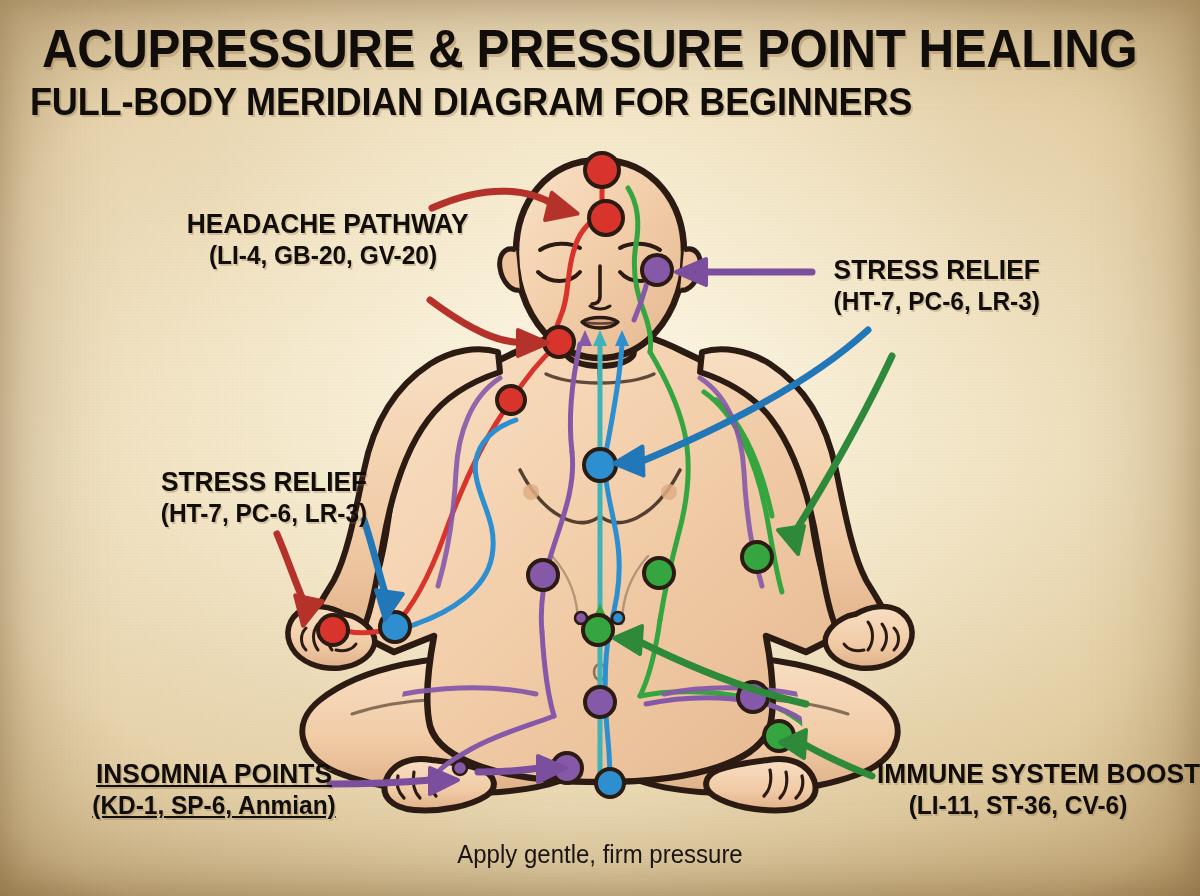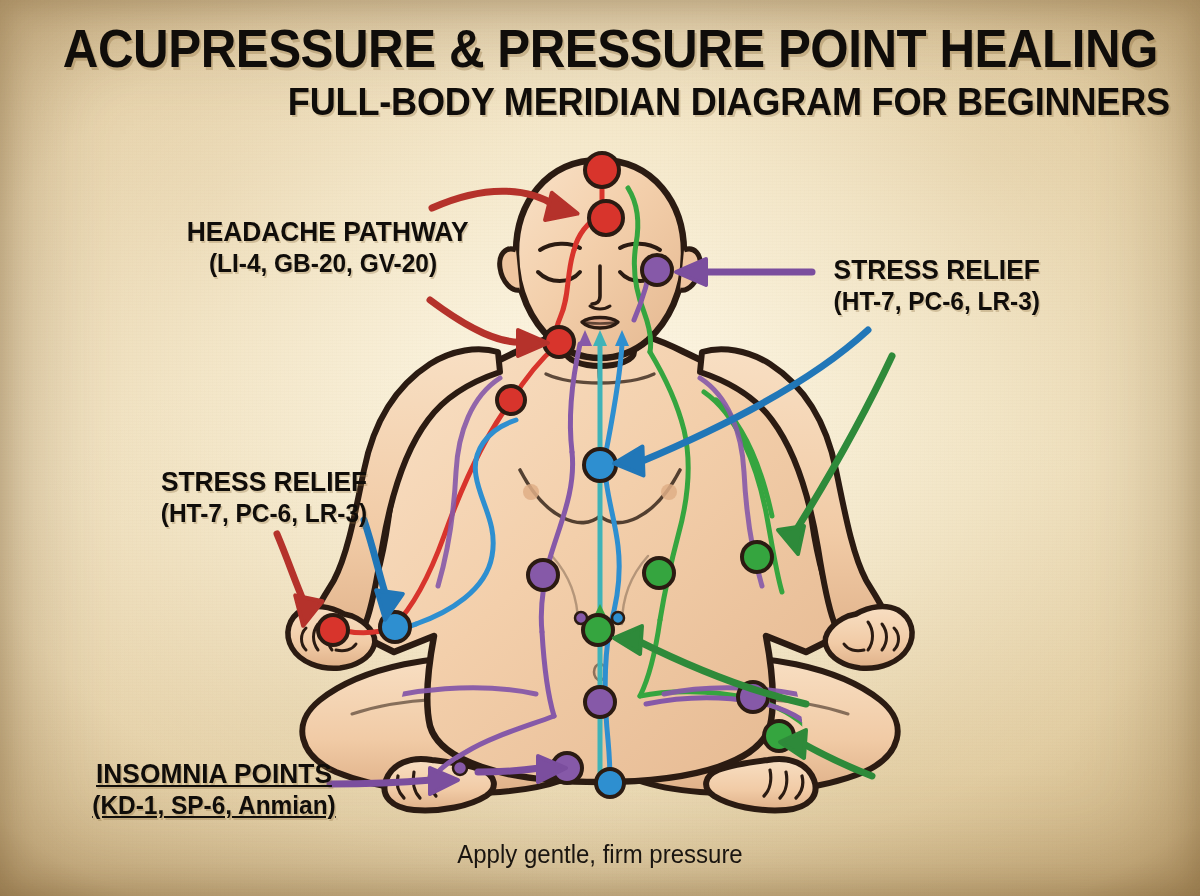--- a/index.html
+++ b/index.html
@@ -43,21 +43,21 @@
     pointer-events: none;
     box-shadow: inset 0 0 90px 26px rgba(120,92,48,0.33),
                 inset 0 0 26px 6px rgba(104,78,38,0.22);
   }
 
   .headings {
     position: absolute;
     top: 22px;
     left: 0;
     width: 1200px;
-    text-align: right;
+    text-align: left;
     z-index: 6;
   }
   .title-main {
     font-family: "Liberation Sans Narrow", "Liberation Sans", sans-serif;
     font-weight: bold;
     font-size: 53px;
     letter-spacing: -0.5px;
     color: #100D0A;
     transform: scaleX(0.93);
     text-shadow: 2px 3px 0 rgba(140,110,62,0.33);
@@ -85,21 +85,21 @@
     color: #100D0A;
     white-space: nowrap;
     line-height: 1.12;
     text-shadow: 1.5px 2px 0 rgba(140,110,62,0.30);
   }
   .callout .c-title { font-size: 28px; transform: scaleX(0.94); display: block; }
   .callout .c-sub   { font-size: 26px; transform: scaleX(0.94); display: block; margin-top: 2px; }
   .callout.ta-center { text-align: center; }
   .callout.ta-left   { text-align: left; }
 
-  #c-headache      { left: 178px; top: 216px; width: 290px; }
+  #c-headache      { left: 178px; top: 208px; width: 290px; }
   #c-stress-right  { left: 824px; top: 254px; width: 320px; }
   #c-stress-left   { left: 146px; top: 466px; width: 236px; }
   #c-insomnia      { left: 78px;  top: 758px; width: 272px; text-decoration: underline; }
   #c-immune        { left: 868px; top: 758px; width: 300px; }
 
   .footer-note {
     position: absolute;
     left: 0;
     top: 840px;
     width: 1200px;
@@ -433,17 +433,21 @@
   <div class="callout ta-center" id="c-stress-left">
     <span class="c-title">STRESS RELIEF</span>
     <span class="c-sub">(HT-7, PC-6, LR-3)</span>
   </div>
 
   <div class="callout ta-center" id="c-insomnia">
     <span class="c-title">INSOMNIA POINTS</span>
     <span class="c-sub">(KD-1, SP-6, Anmian)</span>
   </div>
 
+  <div class="callout ta-center" id="c-immune">
+    <span class="c-title">IMMUNE SYSTEM BOOST</span>
+    <span class="c-sub">(LI-11, ST-36, CV-6)</span>
+  </div>
 
   <div class="footer-note">Apply gentle, firm pressure</div>
 
   <div id="vignette"></div>
 </div>
 
 </body></html>

